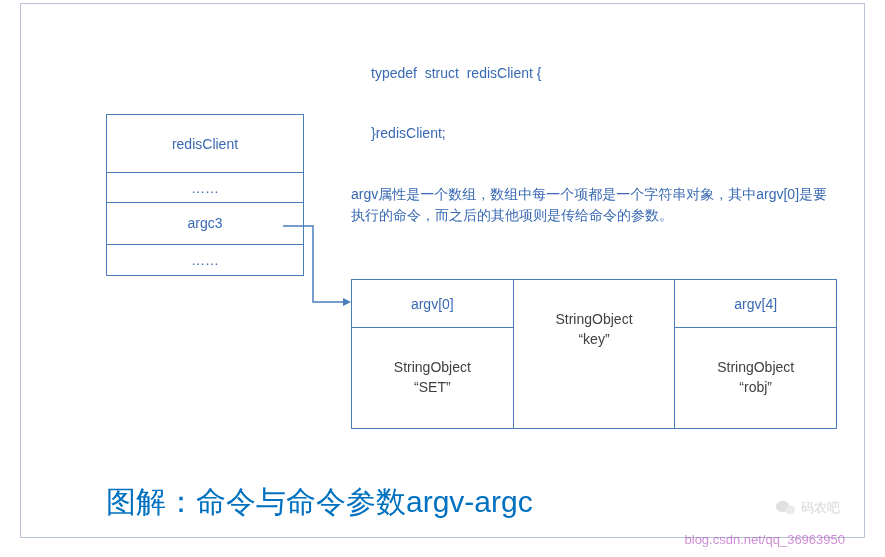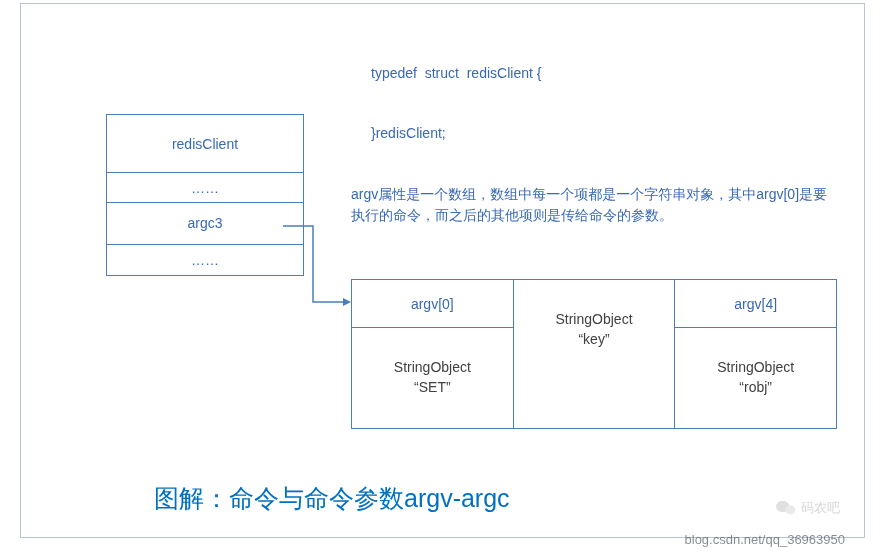--- a/index.html
+++ b/index.html
@@ -96,43 +96,42 @@
       width: 80px;
       height: 100px;
       pointer-events: none;
     }
     
     .caption {
       position: absolute;
       left: 85px;
       top: 478px;
       color: #0070c0;
-      font-size: 25px;
-      margin-left: 48px;
+      font-size: 30px;
     }
     
     .wm-icon {
       position: absolute;
       right: 45px;
       bottom: 40px;
       color: #bbb;
       font-size: 13px;
       display: flex;
       align-items: center;
       gap: 5px;
       opacity: 0.6;
     }
     .wm-icon .wechat-glyph {
       width: 20px; height: 18px; display:inline-block;
     }
     .wm-url {
       position: absolute;
       right: 40px;
       bottom: 10px;
-      color: #0f172a;
+      color: #a21caf;
       font-size: 13px;
       opacity: 0.5;
       font-family: Arial, sans-serif;
     }
   </style>
 </head>
 <body>
 
 <div class="outer-frame">
 

